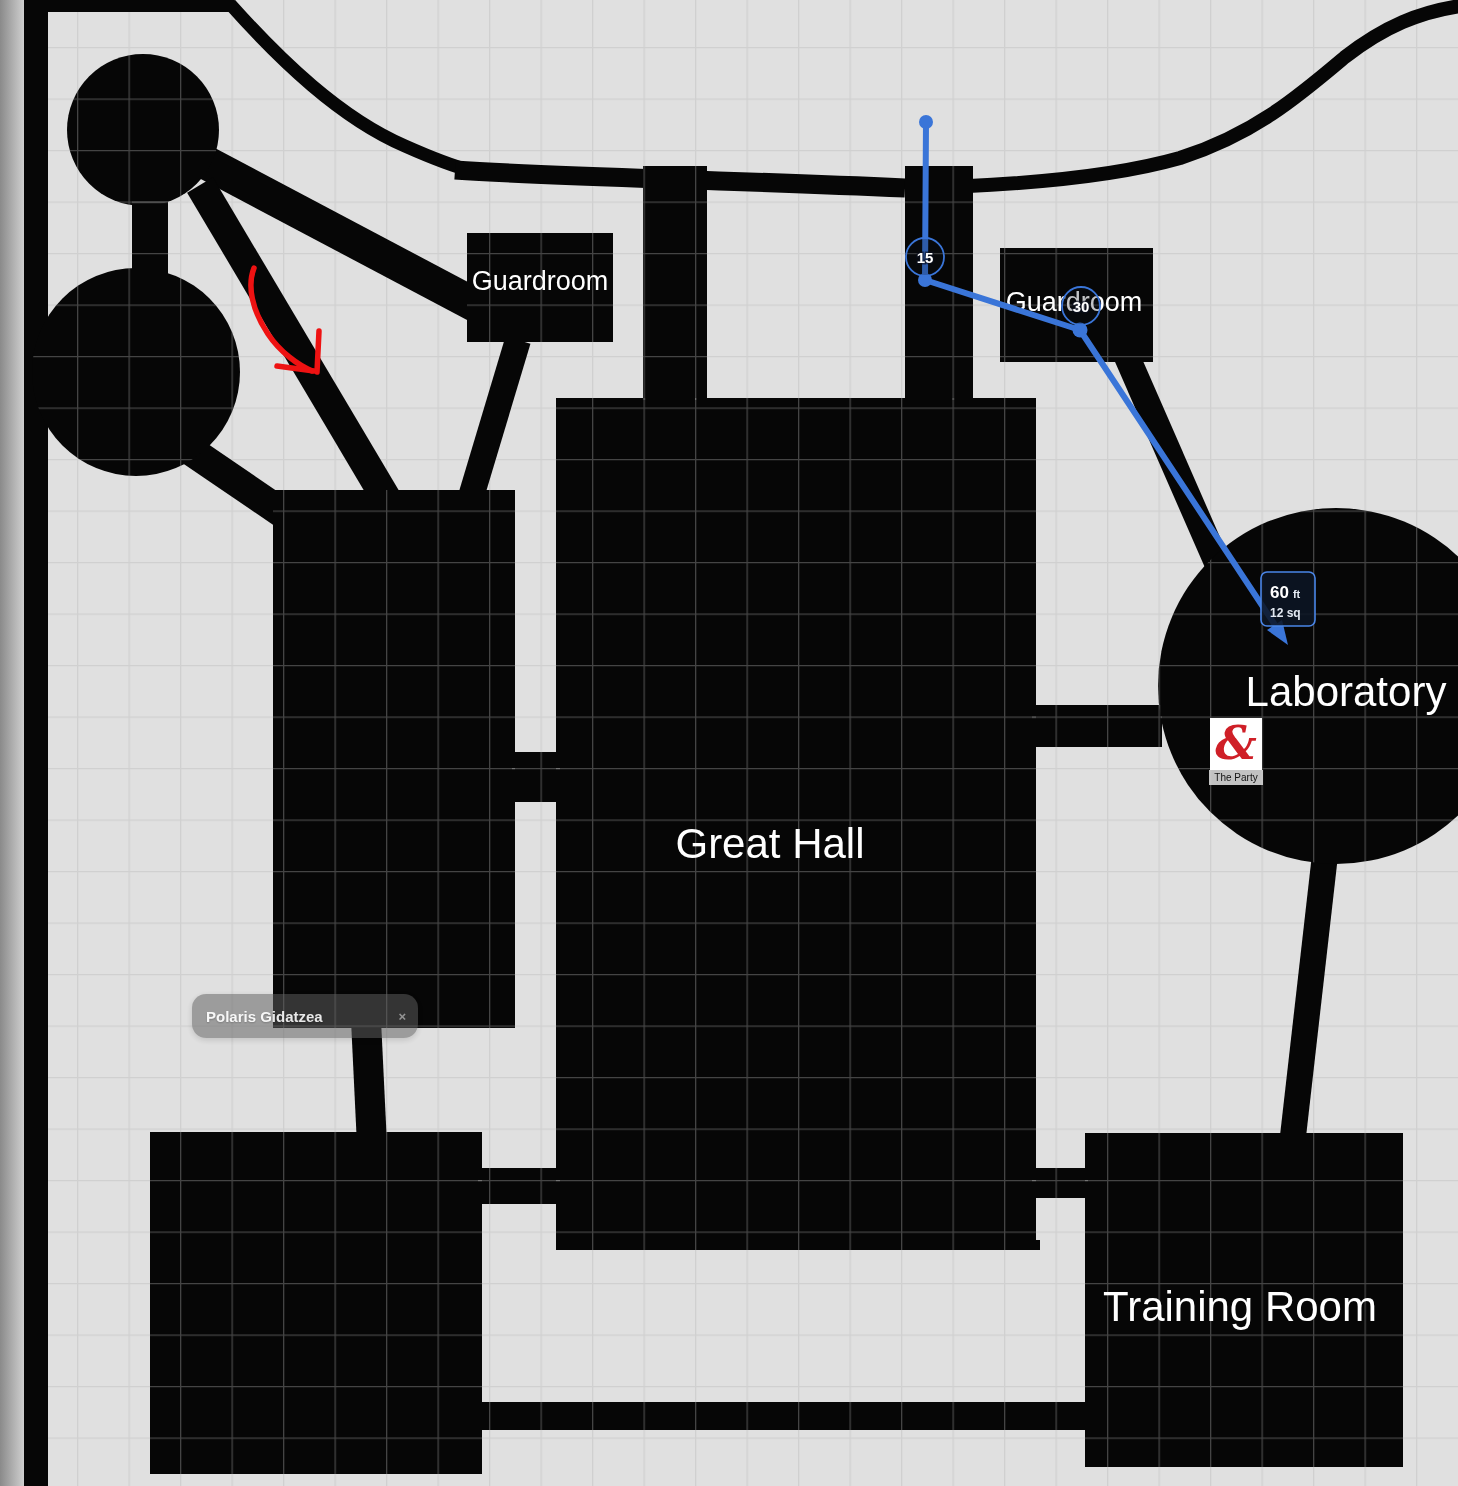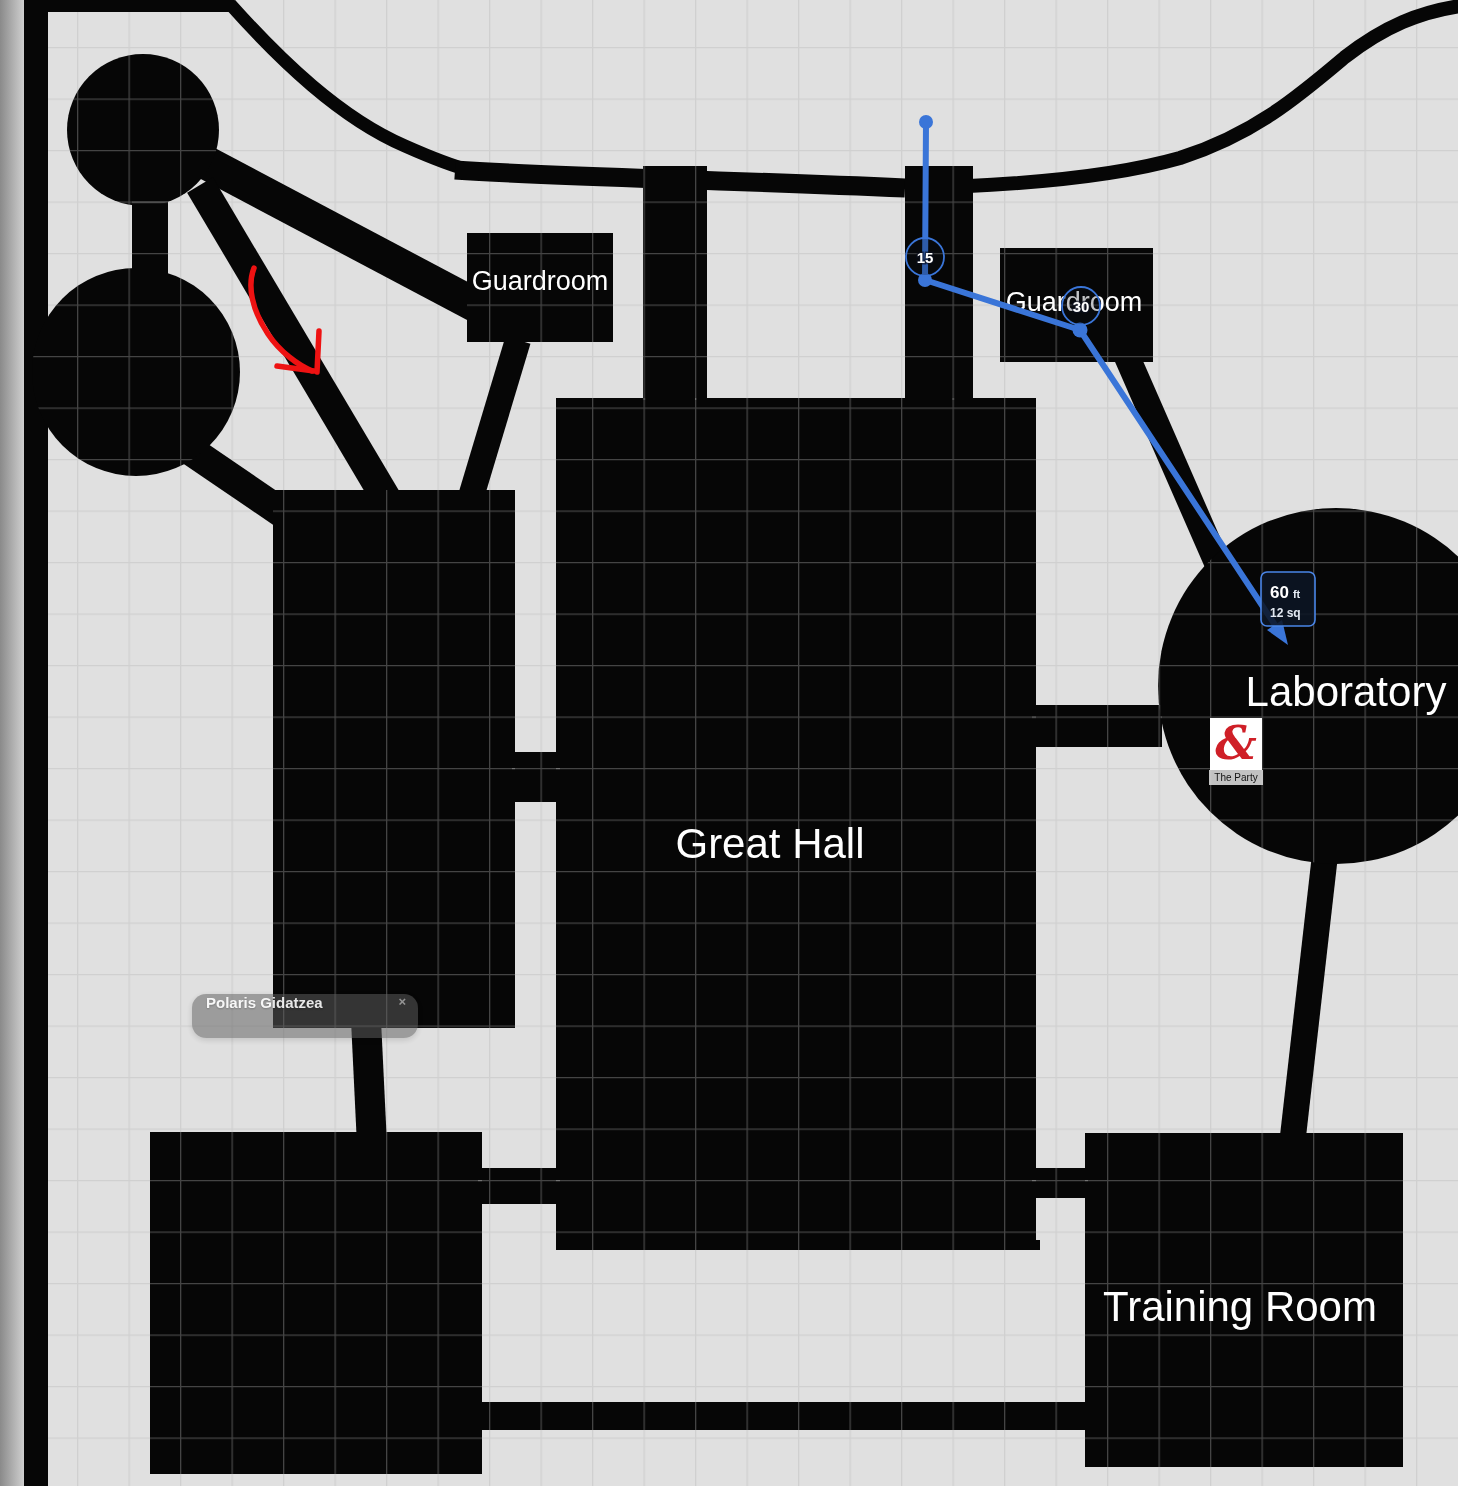--- a/index.html
+++ b/index.html
@@ -14,21 +14,21 @@
   .badge-text{
     fill:#ffffff;font-size:15px;font-weight:bold;text-anchor:middle;
     paint-order:stroke;stroke:rgba(10,15,30,0.65);stroke-width:3px;
   }
   .measure-value{fill:#ffffff;font-size:17px;font-weight:bold;}
   .measure-unit{fill:#e8eef7;font-size:11px;font-weight:bold;}
   .measure-sq{fill:#e3e9f2;font-size:12px;font-weight:bold;}
   .toast{
     position:absolute;left:192px;top:994px;width:226px;height:44px;
     background:rgba(95,95,95,0.55);border-radius:14px;
-    display:flex;opacity:0.95;
+    display:flex;align-items:center;opacity:0.95;
     box-shadow:0 2px 6px rgba(0,0,0,0.15);
   }
   .toast .toast-label{
     color:rgba(255,255,255,0.95);font-size:15px;font-weight:bold;
     padding-left:14px;white-space:nowrap;flex:1;
     text-shadow:0 1px 2px rgba(0,0,0,0.25);
   }
   .toast .toast-close{
     color:rgba(225,225,225,0.6);font-size:13px;font-weight:bold;
     padding:0 12px;cursor:pointer;user-select:none;

